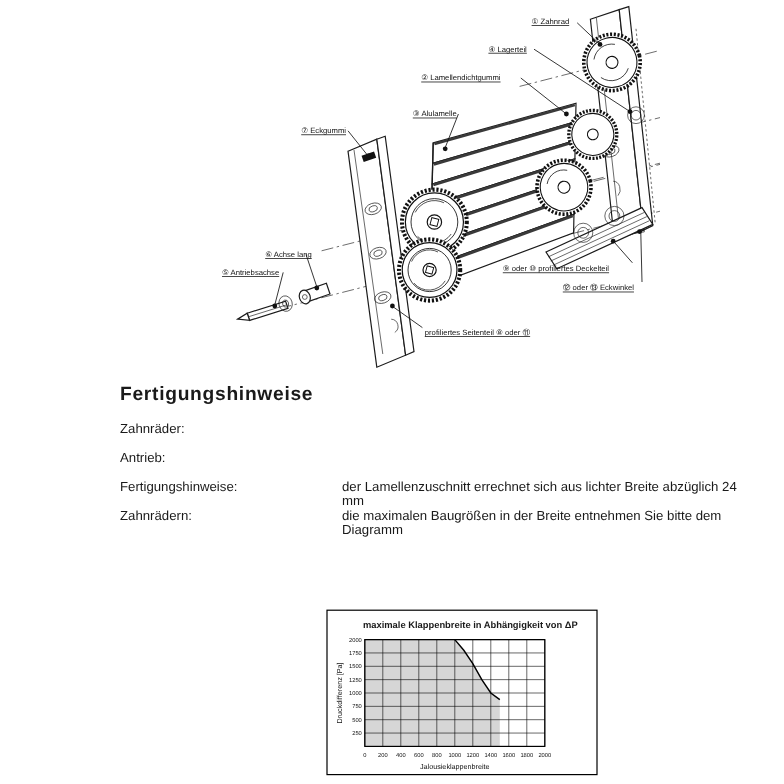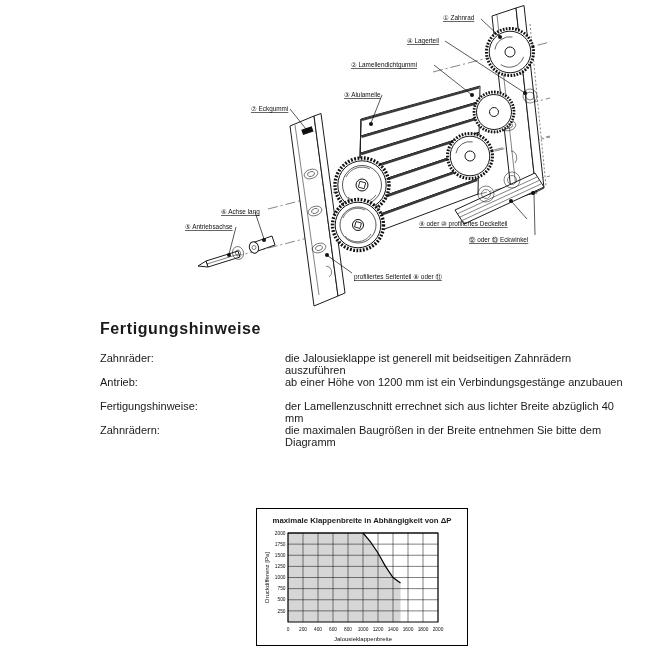--- a/index.html
+++ b/index.html
@@ -15,21 +15,21 @@
   #diagram .leader{stroke:#111;stroke-width:.7;}
   #diagram .dot{fill:#111;}
   #diagram .axis{stroke:#333;stroke-width:.6;stroke-dasharray:10 3 2 3;fill:none;}
   
   .notes{position:absolute;left:100px;top:320px;width:525px;}
   .notes-heading{font-size:16px;font-weight:bold;letter-spacing:.6px;margin-bottom:14px;}
   .note-row{display:flex;height:24px;align-items:flex-start;font-size:11px;gap:48px;}
   .note-label{width:137px;flex:none;}
   .note-value{flex:1;}
   
-  .chart-box{position:absolute;left:256px;top:508px;width:210px;height:136px;border:1.4px solid #000;background:#fff;}
+  .chart-box{position:absolute;left:272px;top:508px;width:210px;height:136px;border:1.4px solid #000;background:#fff;padding-left:14px;}
   .chart-title{text-align:center;font-size:7.8px;font-weight:bold;margin-top:7px;}
   #chart-svg{position:absolute;left:5px;top:20px;}
   .tick{font-size:4.8px;fill:#111;}
   .axlabel{font-size:6px;fill:#111;}
 </style>
 </head>
 <body>
 
 <svg id="diagram" viewBox="0 0 390 310">
 
@@ -186,29 +186,27 @@
   <text class="dlabel" x="7" y="225">⑤ Antriebsachse</text>
   <text class="dlabel" x="176" y="275">profiliertes Seitenteil ⑧ oder ⑪</text>
   <text class="dlabel" x="241" y="222">⑨ oder ⑩ profiliertes Deckelteil</text>
   <text class="dlabel" x="291" y="238">⑫ oder ⑬ Eckwinkel</text>
 </svg>
 
 <div class="notes">
   <div class="notes-heading">Fertigungshinweise</div>
   <div class="note-row">
     <span class="note-label">Zahnräder:</span>
-    <span class="note-value">die Jalousieklappe ist generell mit beidseitigen Zahnrädern auszuführen</span>
   </div>
   <div class="note-row">
     <span class="note-label">Antrieb:</span>
-    <span class="note-value">ab einer Höhe von 1200 mm ist ein Verbindungsgestänge anzubauen</span>
   </div>
   <div class="note-row">
     <span class="note-label">Fertigungshinweise:</span>
-    <span class="note-value">der Lamellenzuschnitt errechnet sich aus lichter Breite abzüglich 40 mm</span>
+    <span class="note-value">der Lamellenzuschnitt errechnet sich aus lichter Breite abzüglich 24 mm</span>
   </div>
   <div class="note-row">
     <span class="note-label">Zahnrädern:</span>
     <span class="note-value">die maximalen Baugrößen in der Breite entnehmen Sie bitte dem Diagramm</span>
   </div>
 </div>
 
 <div class="chart-box">
   <div class="chart-title">maximale Klappenbreite in Abhängigkeit von ΔP</div>
   <svg id="chart-svg" width="200" height="114">

